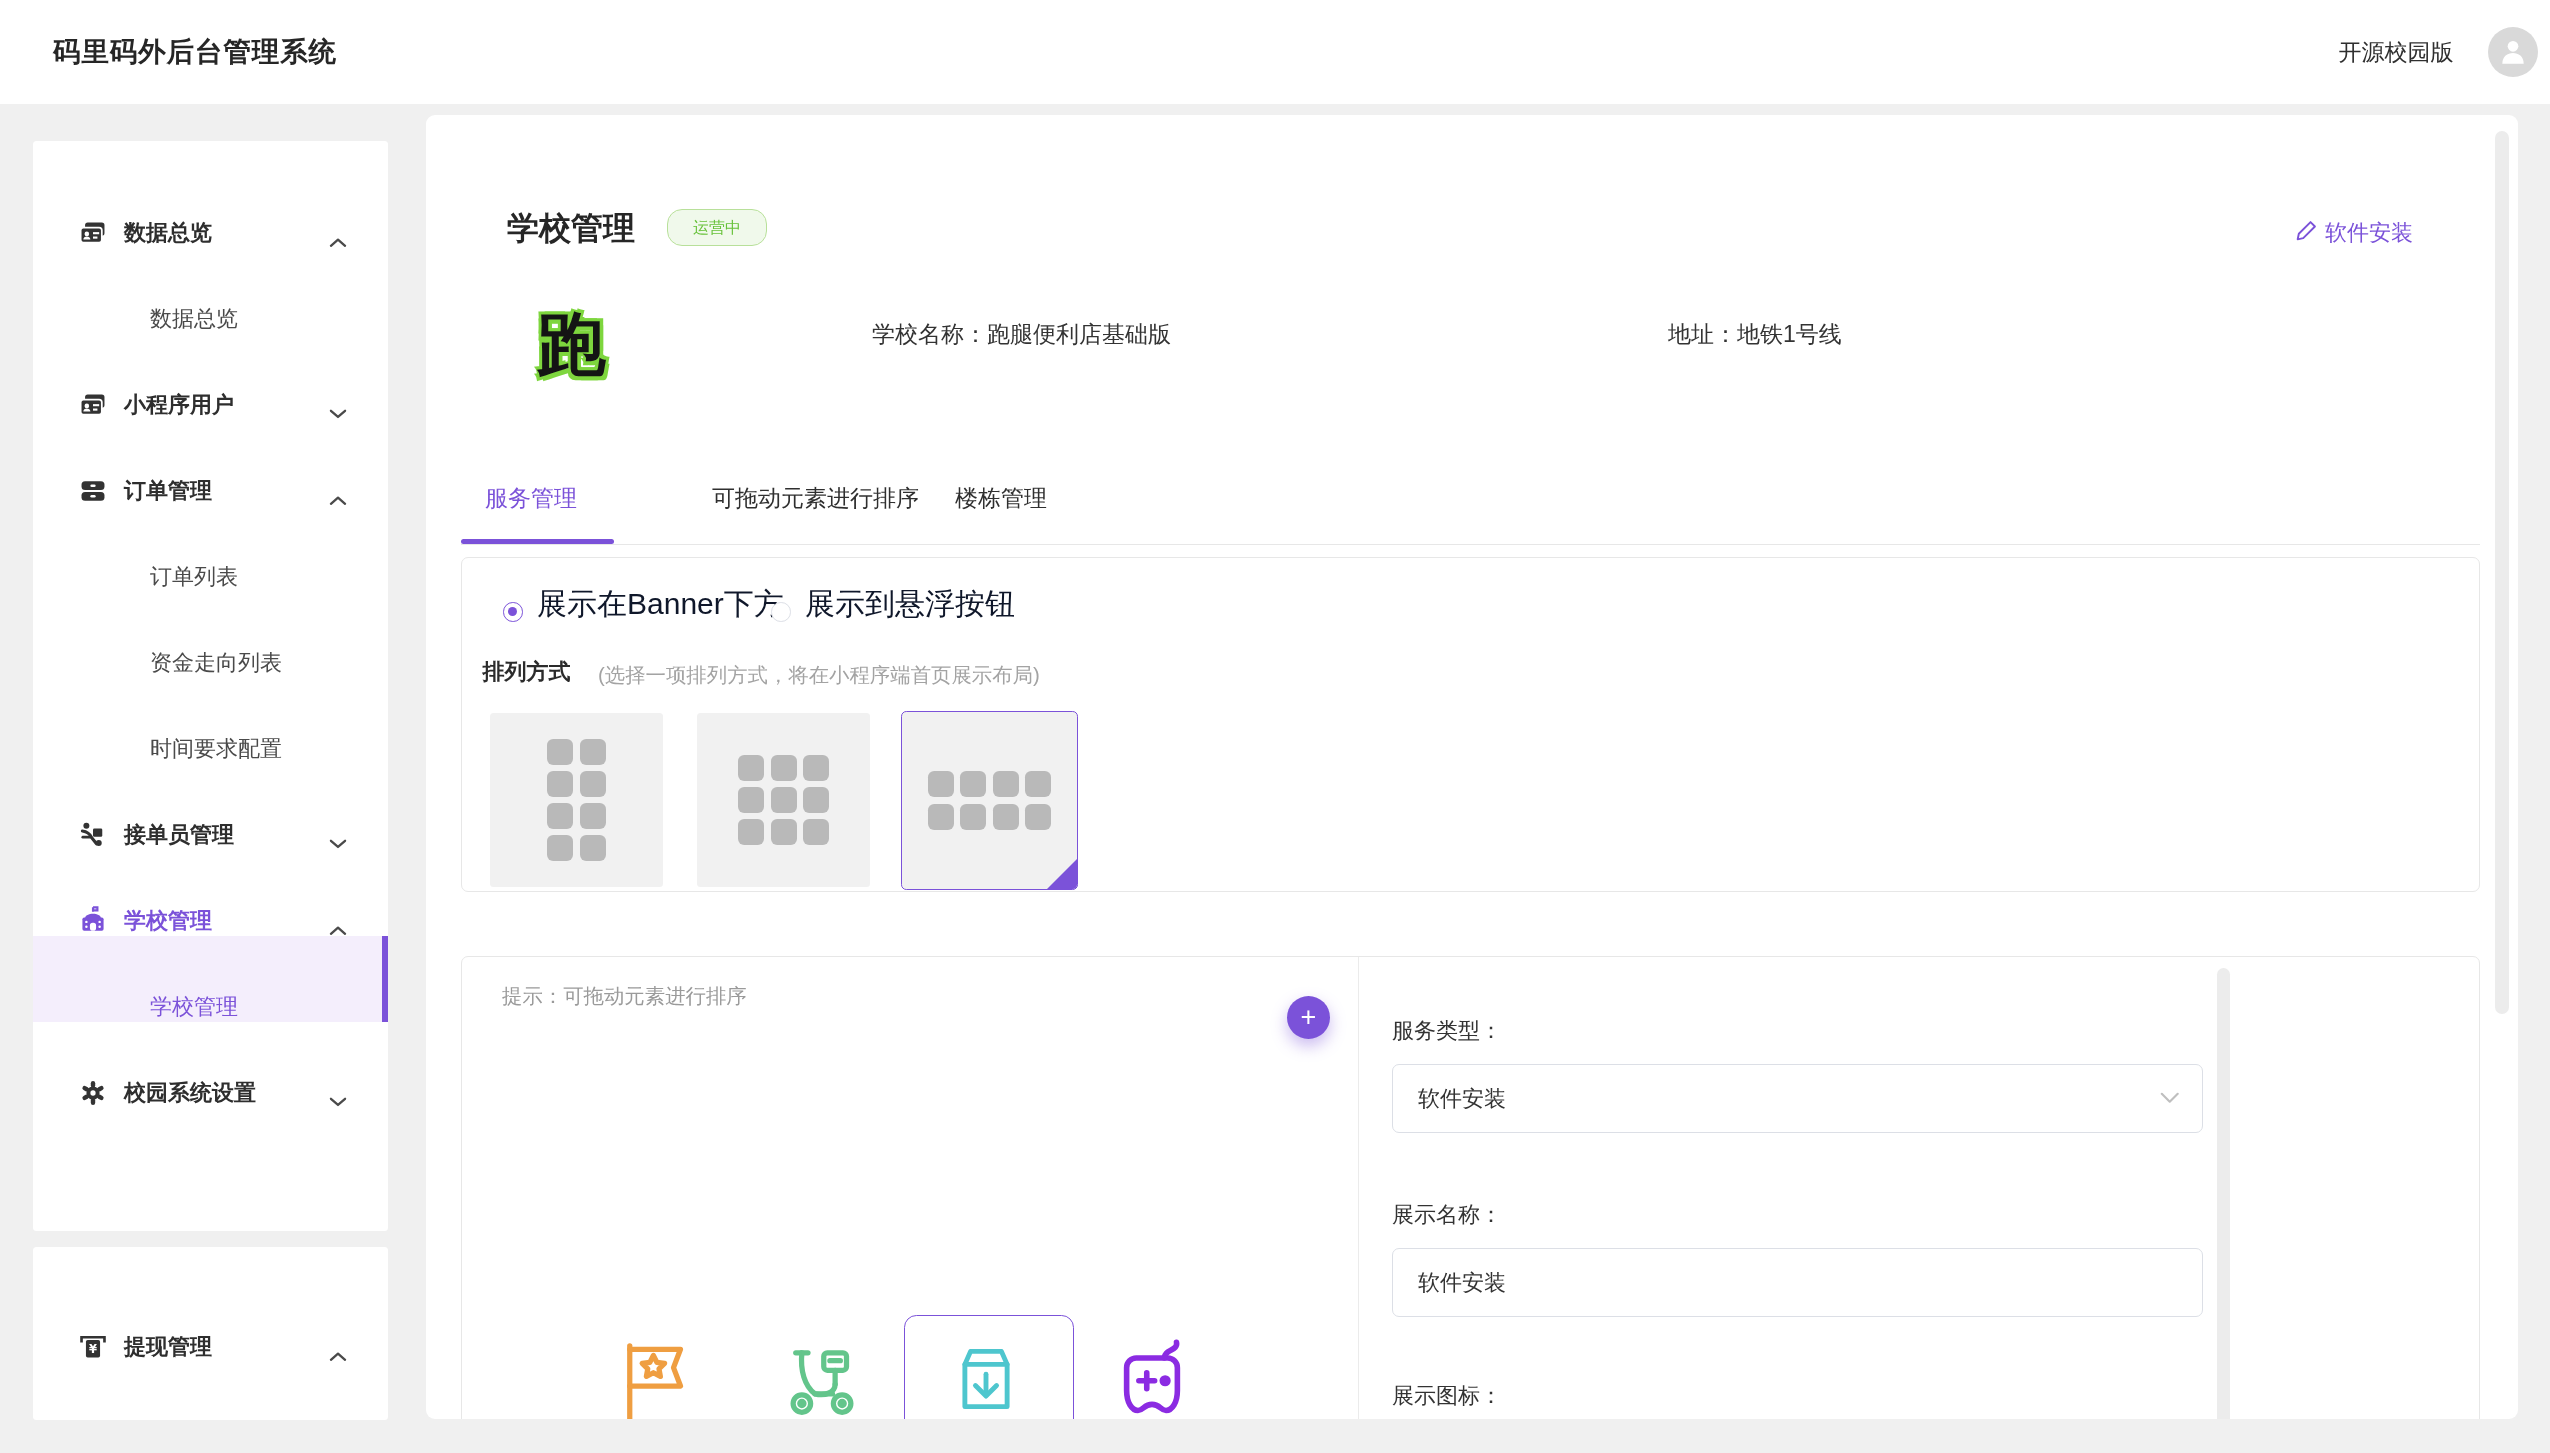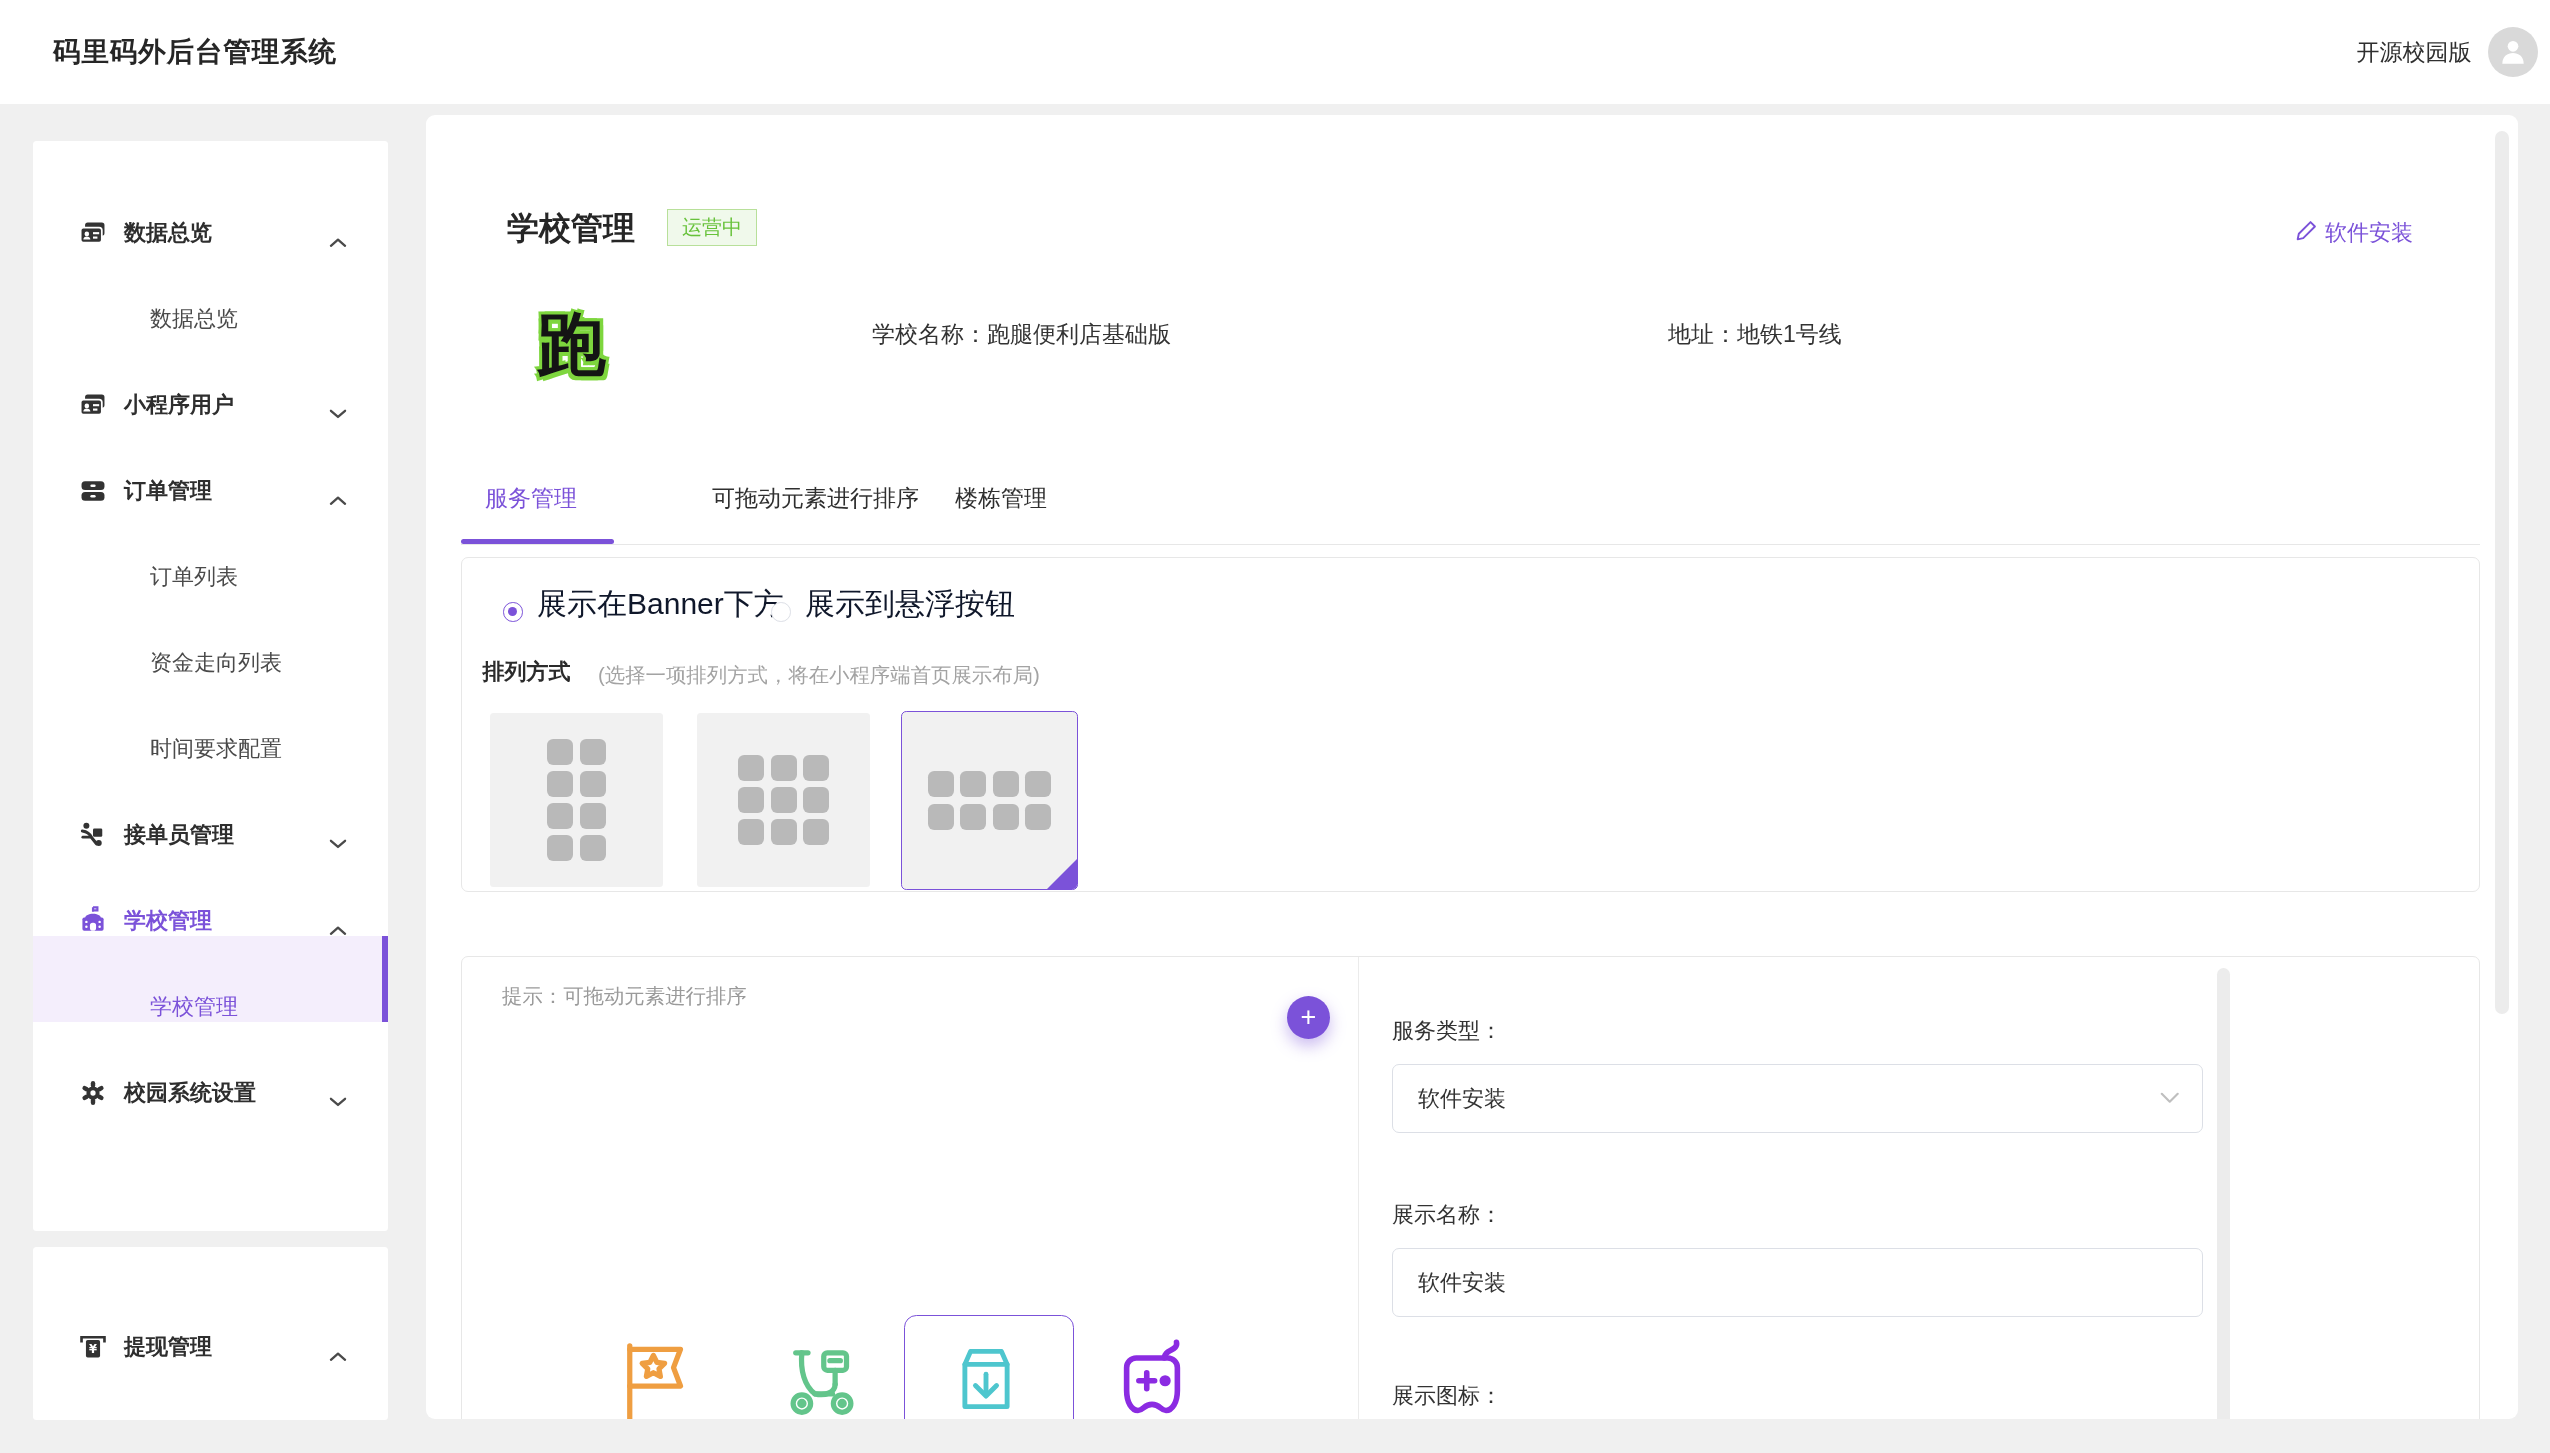--- a/index.html
+++ b/index.html
@@ -3,21 +3,21 @@
 <meta charset="utf-8">
 <style>
   *{margin:0;padding:0;box-sizing:border-box}
   html,body{background:#f0f0f0}
   .page{position:relative;width:2550px;height:1454px;background:#f0f0f0;overflow:hidden;
         font-family:"Liberation Sans","DejaVu Sans",sans-serif;color:#333}
 
   
   .topbar{position:absolute;left:0;top:0;width:2550px;height:104px;background:#fff;display:flex;align-items:center}
   .app-title{margin-left:53px;font-size:27.5px;font-weight:700;color:#262626;letter-spacing:0.9px}
-  .topbar-right{margin-left:auto;display:flex;align-items:center;gap:16px;margin-right:12.4px}
+  .topbar-right{margin-left:auto;display:flex;align-items:center;gap:34px;margin-right:12.4px}
   .edition{font-size:23px;color:#2f2f2f}
   .avatar{width:50px;height:50px;border-radius:50%;background:#d9d9d9;display:flex;align-items:center;justify-content:center;overflow:hidden}
 
   
   .side-card{position:absolute;left:33px;top:141px;width:355px;height:1090px;background:#fff;border-radius:3.5px;padding-top:21px;overflow:hidden}
   .side-card2{position:absolute;left:33px;top:1247px;width:355px;height:173px;background:#fff;border-radius:3.5px;padding-top:29px;overflow:hidden}
   .srow{height:86px;display:flex;align-items:flex-end;position:relative;cursor:pointer}
   .gicon{width:30px;height:30px;margin-left:45px;flex:0 0 auto}
   .glabel{margin-left:16px;font-size:22px;font-weight:700;color:#2e2e2e}
   .chev{margin-left:auto;margin-right:41px;display:flex}
@@ -25,22 +25,22 @@
   .srow.sub.selected{background:#f4eefc}
   .srow.sub.selected .slabel{color:#7B52D9}
   .selbar{position:absolute;right:0;top:0;width:6.2px;height:100%;background:#7B52D9}
   .grp-active .glabel{color:#7B52D9}
 
   
   .main-card{position:absolute;left:426px;top:115px;width:2092px;height:1304px;background:#fff;border-radius:9px;overflow:hidden}
   .card-thumb{position:absolute;left:2069px;top:16px;width:14px;height:883px;border-radius:7px;background:#ececec}
 
   .page-title{position:absolute;left:81px;top:92px;font-size:32px;font-weight:700;color:#262626}
-  .badge{position:absolute;left:241px;top:94px;height:37px;line-height:35px;padding:0 14px;font-size:20px;
-         color:#67C23A;background:#F0F9EB;border:0.9px solid #B8E09A;border-radius:0}
+  .badge{position:absolute;left:241px;top:94px;height:37px;line-height:35px;padding:0 25px;font-size:16px;
+         color:#67C23A;background:#F0F9EB;border:0.9px solid #B8E09A;border-radius:15px}
   .edit-link{position:absolute;right:105px;top:103px;display:flex;align-items:center;gap:7px;font-size:22px;color:#7B52D9;cursor:pointer}
 
   .logo{position:absolute;left:102px;top:186px;width:87px;height:87px;display:flex;align-items:center;justify-content:center;
         font-size:69px;font-weight:900;color:#141414;
         text-shadow:3.5px 3.5px 0 #7ED63E,-2.7px -2.7px 0 #7ED63E,3.5px -2.7px 0 #7ED63E,-2.7px 3.5px 0 #7ED63E}
   .kv{position:absolute;top:204px;font-size:23px;color:#333}
   .kv-name{left:446px}.kv-addr{left:1242px}
 
   .tab{position:absolute;top:368px;font-size:23px;color:#2f2f2f;cursor:pointer}
   .tab.active{color:#7B52D9;font-weight:500}

